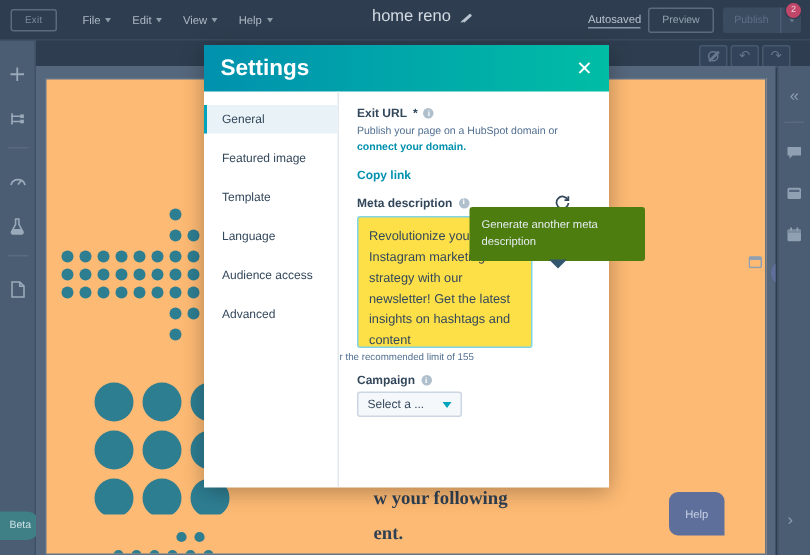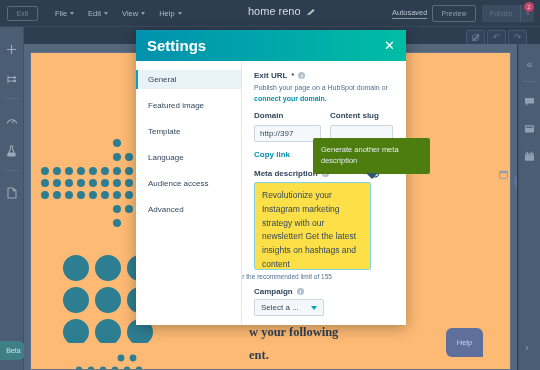--- a/index.html
+++ b/index.html
@@ -196,21 +196,21 @@
   .modal-header {
     height: 31px;
     background: linear-gradient(90deg, #0091ae 0%, #00bda5 100%);
     display: flex; align-items: center; padding: 0 11px;
   }
   .modal-title { color: #fff; font-size: 15px; font-weight: bold; flex: 1; }
   .modal-close { color: #fff; font-size: 13px; line-height: 1; font-weight: 300; }
 
   .modal-body { display: flex; height: 264px; }
   .modal-nav {
-    width: 106px; border-right: 1px solid #e3e8ed;
+    width: 90px; border-right: 1px solid #e3e8ed;
     padding-top: 9px;
   }
   .nav-item {
     height: 19px; display: flex; align-items: center;
     padding-left: 12px; font-size: 8px; color: #33475b;
     margin-bottom: 7px;
   }
   .nav-item.active {
     background: #e9f3f7; border-left: 2px solid #00a4bd;
     padding-left: 10px;
@@ -534,34 +534,20 @@
 
         <div class="field-label">
           <span>Exit URL</span>
           <span class="req-star">*</span>
           <span class="info-i">i</span>
         </div>
         <div class="help-text">
           <span>Publish your page on a HubSpot domain or </span><span class="link">connect your domain.</span>
         </div>
 
-        <div class="url-cols">
-          <div class="url-col">
-            <div class="col-head">Domain</div>
-            <div class="url-input">
-              <span>http://397</span>
-            </div>
-          </div>
-          <div class="url-col">
-            <div class="col-head">Content slug</div>
-            <div class="url-input slug">
-              <span></span>
-            </div>
-          </div>
-        </div>
 
         <div class="copy-link">Copy link</div>
 
         <div class="meta-row">
           <div class="field-label">
             <span>Meta description</span>
             <span class="info-i">i</span>
           </div>
           <span class="regen-icon">
             <svg width="10" height="10" viewBox="0 0 10 10">

